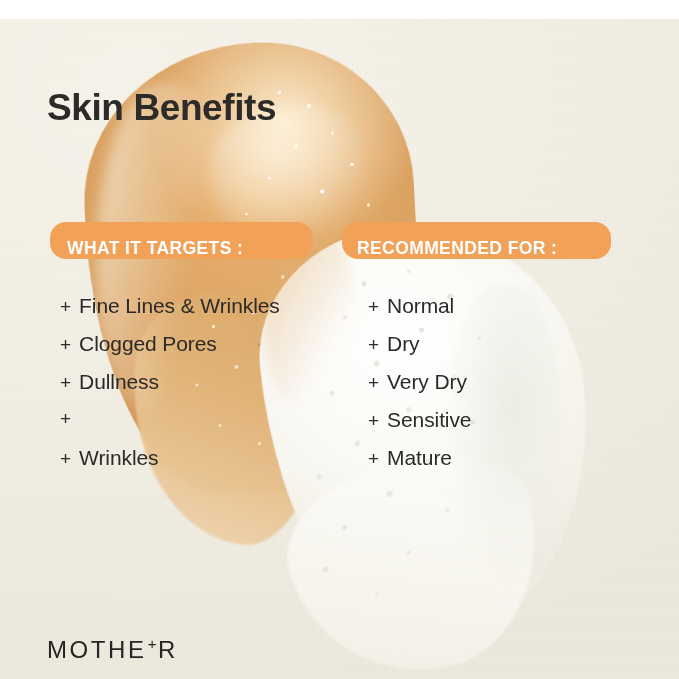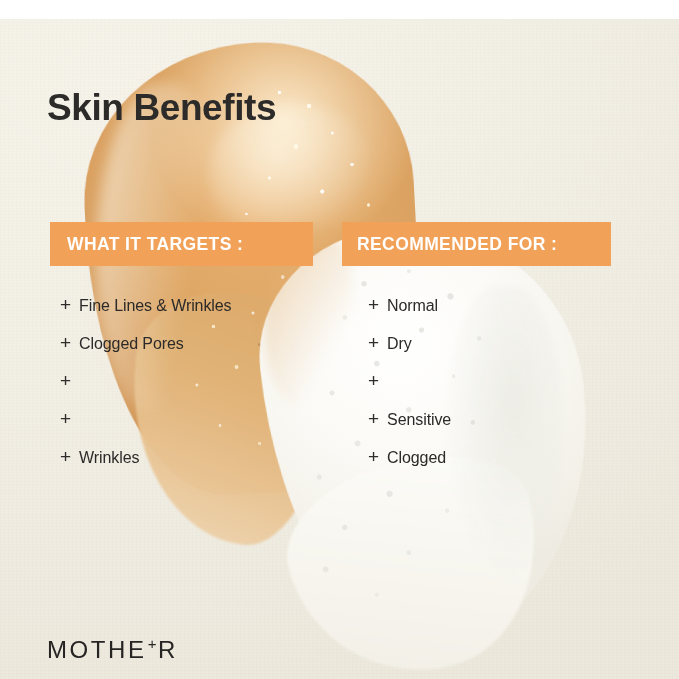--- a/index.html
+++ b/index.html
@@ -201,25 +201,25 @@
     font-size: 37px;
     font-weight: bold;
     color: #2c2b29;
     letter-spacing: -0.4px;
     line-height: 1.05;
   }
 
   .pill {
     position: absolute;
     top: 203px;
-    height: 44px;
+    height: 37px;
     background: #f2a158;
-    border-radius: 0;
+    border-radius: 16px;
     display: flex;
-    align-items: center;
+    align-items: flex-end;
     box-sizing: border-box;
   }
   .pill-label {
     color: #ffffff;
     font-size: 17.5px;
     font-weight: bold;
     letter-spacing: 0.4px;
     white-space: nowrap;
   }
   #pill-targets { left: 50px; width: 263px; padding-left: 17px; }
@@ -238,21 +238,21 @@
     height: 38px;
     white-space: nowrap;
   }
   .bullet {
     font-size: 19px;
     font-weight: 500;
     color: #2e2d2b;
     margin-right: 8px;
   }
   .item-label {
-    font-size: 16px;
+    font-size: 21px;
     color: #2b2a28;
     letter-spacing: -0.1px;
   }
 
   .logo {
     position: absolute;
     left: 47px;
     top: 617px;
     display: flex;
     align-items: flex-start;
@@ -313,20 +313,21 @@
       <div class="list-item">
         <span class="bullet">+</span>
         <span class="item-label">Fine Lines &amp; Wrinkles</span>
       </div>
       <div class="list-item">
         <span class="bullet">+</span>
         <span class="item-label">Clogged Pores</span>
       </div>
       <div class="list-item">
         <span class="bullet">+</span>
+        <span class="item-label">Dullness</span>
       </div>
       <div class="list-item">
         <span class="bullet">+</span>
       </div>
       <div class="list-item">
         <span class="bullet">+</span>
         <span class="item-label">Wrinkles</span>
       </div>
     </div>
 
@@ -334,28 +335,29 @@
       <div class="list-item">
         <span class="bullet">+</span>
         <span class="item-label">Normal</span>
       </div>
       <div class="list-item">
         <span class="bullet">+</span>
         <span class="item-label">Dry</span>
       </div>
       <div class="list-item">
         <span class="bullet">+</span>
+        <span class="item-label">Very Dry</span>
       </div>
       <div class="list-item">
         <span class="bullet">+</span>
         <span class="item-label">Sensitive</span>
       </div>
       <div class="list-item">
         <span class="bullet">+</span>
-        <span class="item-label">Clogged</span>
+        <span class="item-label">Mature</span>
       </div>
     </div>
 
     <div class="logo">
       <span>MOTHE</span>
       <span class="logo-plus">+</span>
       <span>R</span>
       <span class="logo-gap"></span>
     </div>
 

